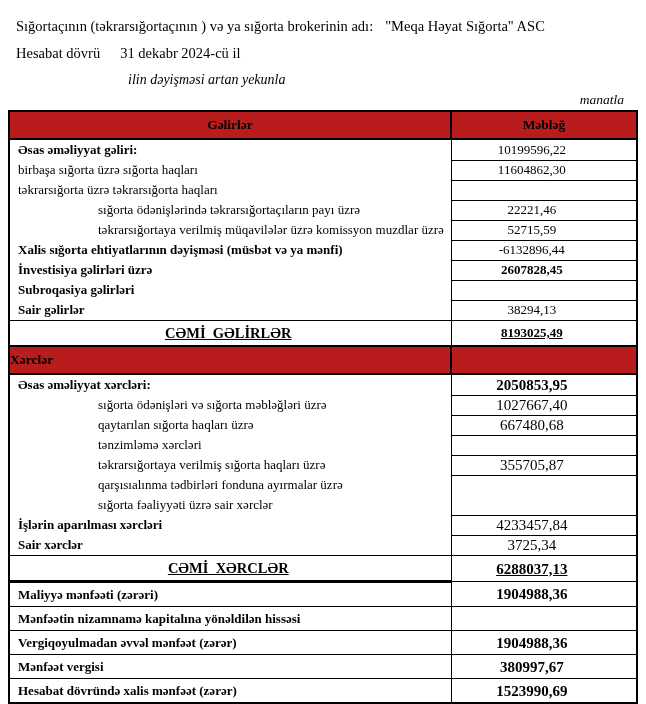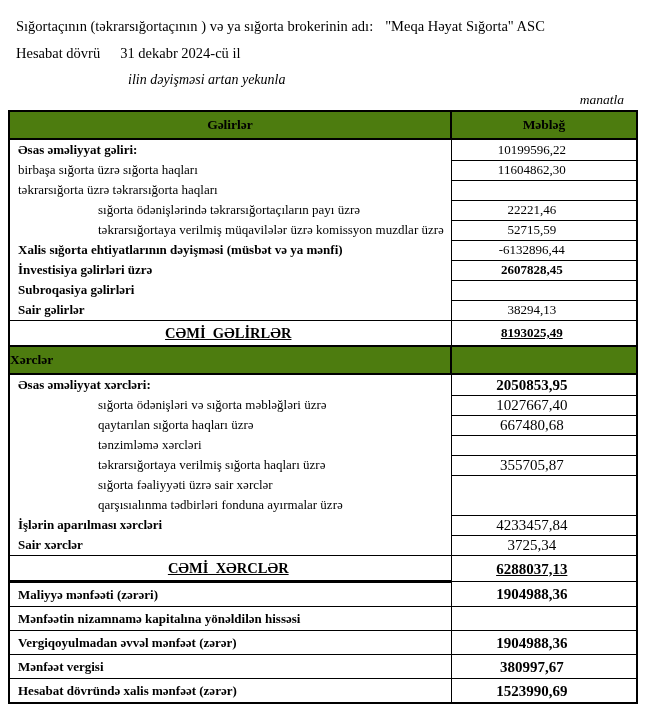--- a/index.html
+++ b/index.html
@@ -19,21 +19,21 @@
   .hdr-line .gap-md { display: inline-block; width: 20px; }
   .cumulative { font-size: 14px; font-style: italic; padding-left: 112px; margin: 0 0 4px 0; }
   .currency  { font-size: 13.5px; font-style: italic; text-align: right; padding-right: 14px; margin: 0 0 2px 0; }
 
   
   table { border-collapse: collapse; width: 630px; table-layout: fixed; border: 2px solid #000; }
   col.c1 { width: 442px; }
   th, td { vertical-align: middle; }
 
   .ghead th, .ghead td.gh {
-    background: #4d7c0f;
+    background: #b91c1c;
     border: 2px solid #000;
     font-size: 13.5px; font-weight: bold; 
     height: 26px; padding: 0;
   }
 
   td.lbl { padding: 2px 4px 2px 8px; font-size: 13px; line-height: 16px; height: 16px; }
   td.lbl.b { font-weight: bold; }
   td.lbl.i1 { }
   td.lbl.i2 { padding-left: 88px; }
 
@@ -138,25 +138,25 @@
       </tr>
       <tr>
         <td class="lbl i2">tənzimləmə xərcləri</td>
         <td class="val"></td>
       </tr>
       <tr>
         <td class="lbl i2">təkrarsığortaya verilmiş sığorta haqları üzrə</td>
         <td class="val box vg">355705,87</td>
       </tr>
       <tr>
-        <td class="lbl i2">sığorta fəaliyyəti üzrə sair xərclər</td>
+        <td class="lbl i2">qarşısıalınma tədbirləri fonduna ayırmalar üzrə</td>
         <td class="val"></td>
       </tr>
       <tr>
-        <td class="lbl i2">qarşısıalınma tədbirləri fonduna ayırmalar üzrə</td>
+        <td class="lbl i2">sığorta fəaliyyəti üzrə sair xərclər</td>
         <td class="val"></td>
       </tr>
       <tr>
         <td class="lbl b">İşlərin aparılması xərcləri</td>
         <td class="val box vg">4233457,84</td>
       </tr>
       <tr>
         <td class="lbl b">Sair xərclər</td>
         <td class="val box vg">3725,34</td>
       </tr>

